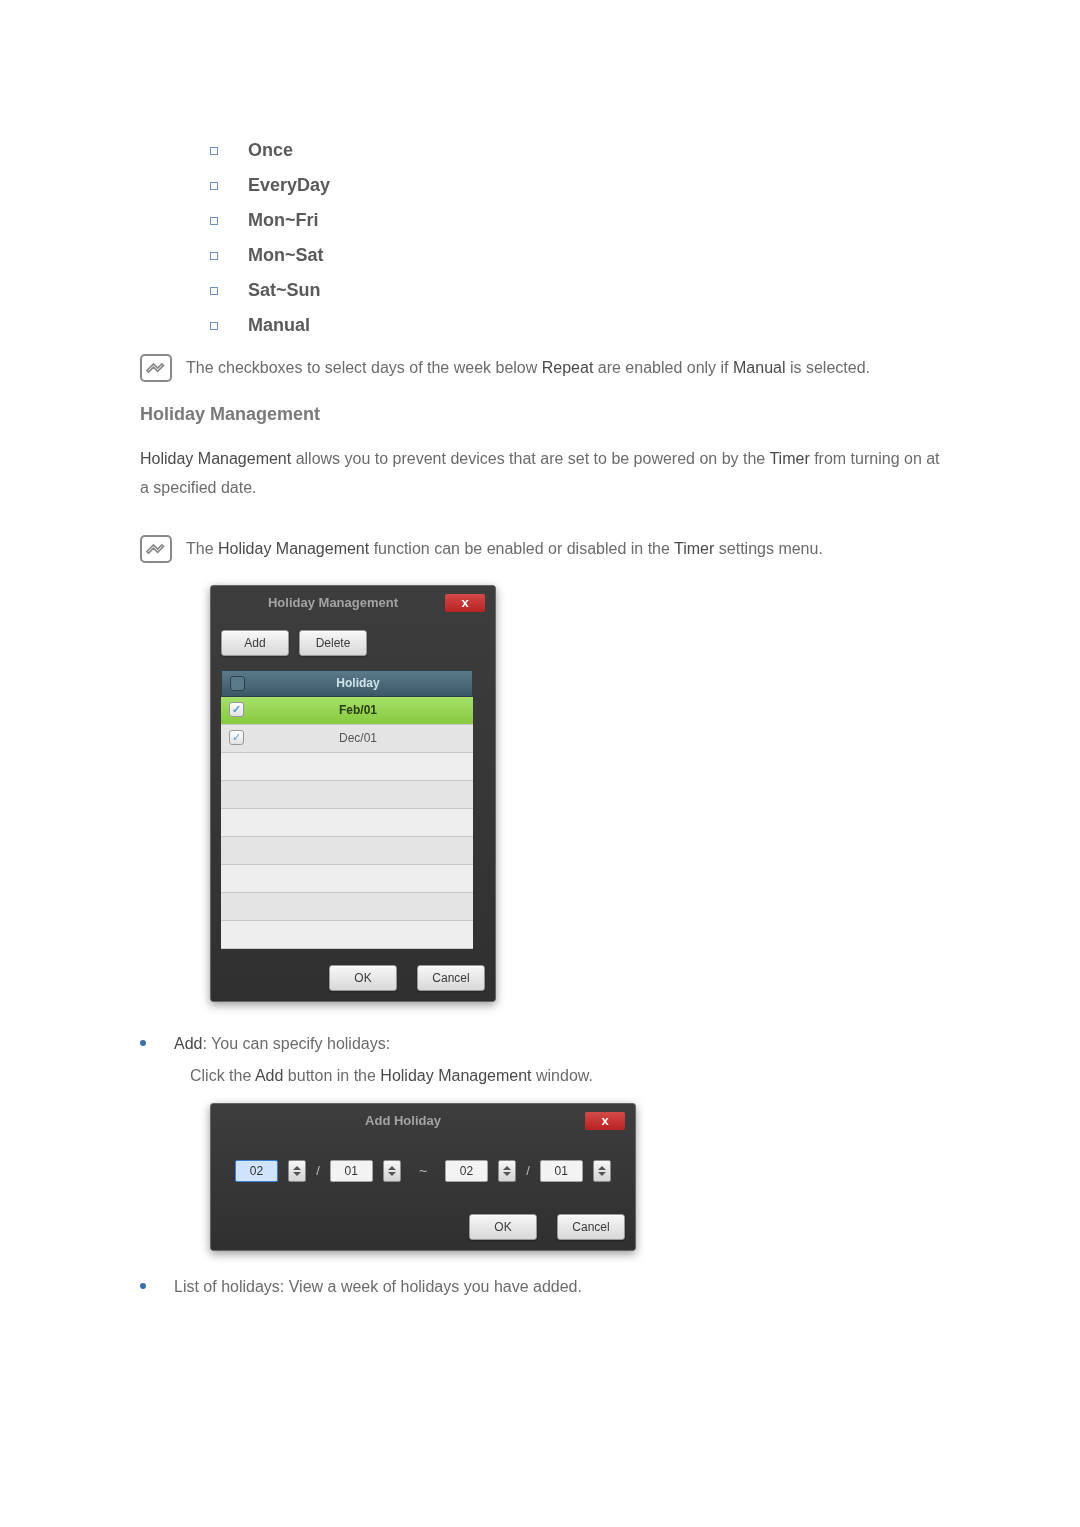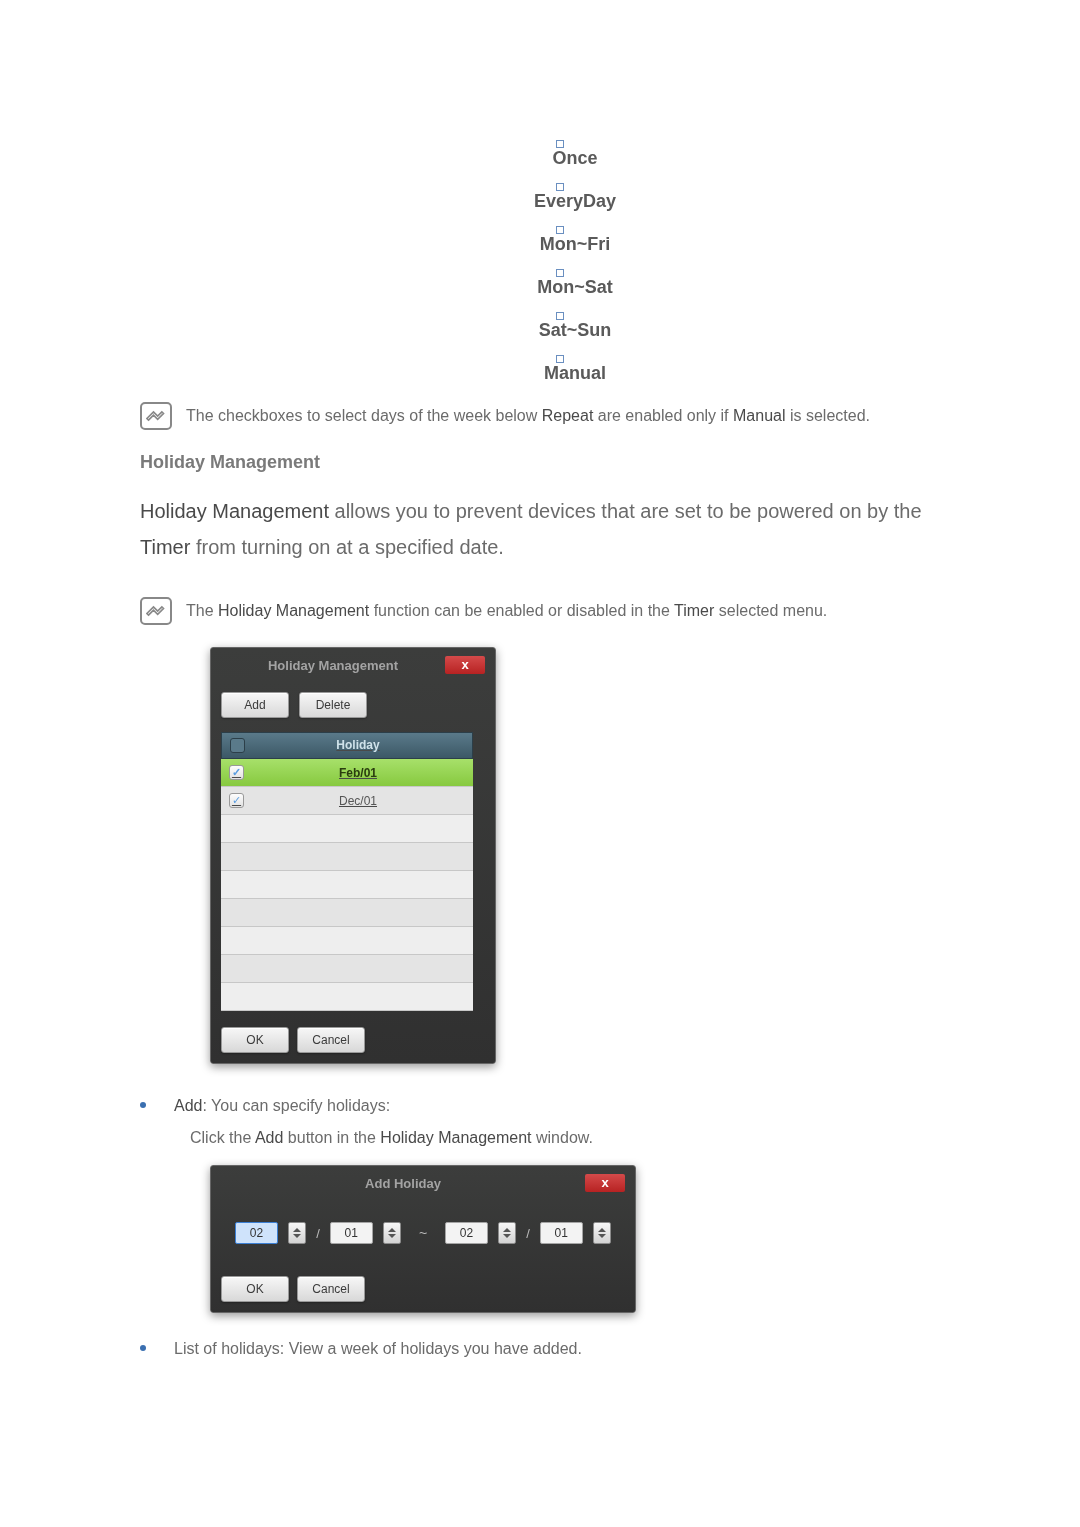--- a/index.html
+++ b/index.html
@@ -5,49 +5,49 @@
 * { box-sizing: border-box; margin: 0; padding: 0; }
 body {
   width: 1080px;
   height: 1527px;
   background: #ffffff;
   font-family: Arial, Helvetica, sans-serif;
   color: #4a4a4a;
   padding: 140px 140px 0 140px;
 }
 .list { list-style: none; margin-left: 70px; }
-.list li { display: flex; align-items: center; margin-bottom: 14px; flex-direction: column; }
+.list li { display: flex; align-items: center; margin-bottom: 14px; }
 .list .sq { display: inline-block; width: 8px; height: 8px; border: 1px solid #6a8fc0; margin-right: 30px; }
 .list .label { font-weight: bold; color: #5a5a5a; font-size: 18px; }
 .note-row { display: flex; align-items: center; margin-top: 18px; margin-bottom: 22px; }
 .note-icon { width: 32px; height: 28px; border: 2px solid #888; border-radius: 5px; display: flex; align-items: center; justify-content: center; margin-right: 14px; flex-shrink: 0; }
 .note-icon svg { width: 20px; height: 20px; }
 .note-text { font-size: 16px; color: #6b6b6b; }
 .section-title { font-weight: bold; color: #7a7a7a; font-size: 18px; margin: 16px 0 20px 0; }
-.body-text { font-size: 20px; color: #6b6b6b; line-height: 1.8; margin-bottom: 32px; }
+.body-text { font-size: 16px; color: #6b6b6b; line-height: 1.8; margin-bottom: 32px; }
 .dialog { background: linear-gradient(#3c3d3c,#303030); border: 1px solid #666; border-radius: 3px; box-shadow: 0 3px 10px rgba(0,0,0,0.4); position: relative; }
 .dialog-title { display: flex; align-items: center; padding: 8px 10px; }
 .dialog-title-text { flex: 1; text-align: center; color: #a3a3a3; font-size: 13px; font-weight: bold; }
 .close-x { width: 40px; height: 18px; background: linear-gradient(#d44a4a,#b72222); color: #fff; text-align: center; font-size: 13px; line-height: 18px; border-radius: 2px; font-weight: bold; }
 .holiday-dialog { width: 286px; margin-left: 70px; margin-bottom: 28px; }
 .toolbar { display: flex; gap: 10px; padding: 10px; }
 .btn { background: linear-gradient(#f7f7f7,#d8d8d8); border: 1px solid #999; border-radius: 3px; box-shadow: inset 0 1px 0 #fff, 0 1px 2px rgba(0,0,0,.3); color: #3b3b3b; font-size: 12px; text-align: center; padding: 5px 0; }
 .btn.small { width: 68px; }
-.table-area { padding: 4px 22px 6px 10px; text-decoration: underline; }
+.table-area { padding: 4px 22px 6px 10px; }
 .table-head { background: linear-gradient(#5a7a8a,#3c5866); color: #cfe2ea; font-size: 12px; display: flex; padding: 5px 8px; border: 1px solid #2c3f49; }
 .table-head .chk { width: 22px; }
 .table-head .label { flex: 1; text-align: center; font-weight: bold; }
 .table-row { display: flex; align-items: center; padding: 5px 8px; font-size: 12px; color: #555; border-bottom: 1px solid #c7c7c7; height: 28px; }
 .row-sel { background: linear-gradient(#a7e06a,#87c93f); color: #2a3d0f; font-weight: bold; }
 .row-alt { background: #e4e4e4; }
 .row-empty { background: #eeeeee; }
 .table-row .chk { width: 22px; height: 16px; }
 .table-row .val { flex: 1; text-align: center; }
 .chkbox { width: 15px; height: 15px; background: linear-gradient(#fdfdfd,#e2e2e2); border: 1px solid #999; border-radius: 3px; display: flex; align-items: center; justify-content: center; color: #5a9de0; font-size: 11px; }
-.dialog-footer { display: flex; justify-content: flex-start; gap: 8px; padding: 10px; }
+.dialog-footer { display: flex; justify-content: flex-end; gap: 20px; padding: 10px; }
 .bullet-list { margin-top: 8px; }
 .bullet-item { display: flex; margin-bottom: 10px; font-size: 16px; color: #6b6b6b; line-height: 1.7; }
 .bullet-item .dot { width: 6px; height: 6px; background: #3a6fb0; border-radius: 50%; margin-right: 28px; margin-top: 10px; flex-shrink: 0; }
 .bullet-item .btxt { flex: 1; }
 .sub-indent { margin-left: 50px; margin-bottom: 18px; font-size: 16px; color: #6b6b6b; }
 .add-dialog { width: 426px; margin-left: 70px; margin-bottom: 22px; }
 .add-body { padding: 22px 24px; display: flex; align-items: center; gap: 10px; }
 .spin { width: 52px; height: 22px; background: #f3f3f3; border: 1px solid #a4a4a4; border-radius: 2px; display: flex; align-items: center; justify-content: center; color: #333; font-size: 12px; }
 .spin.sel { border: 1px solid #3b7fd4; background: #cfe3fb; }
 .spinbtn { width: 22px; height: 22px; background: linear-gradient(#f7f7f7,#d3d3d3); border: 1px solid #8c8c8c; border-radius: 2px; display: flex; flex-direction: column; align-items: center; justify-content: center; }
@@ -105,21 +105,21 @@
   <b>Holiday Management</b><span> allows you to prevent devices that are set to be powered on by the </span><b>Timer</b><span> from turning on at a specified date.</span>
 </p>
 
 <div class="note-row">
   <span class="note-icon">
     <svg viewBox="0 0 24 24">
         <path d="M3 17l6-6 5 5L21 9l-2-2-5 5-5-5-8 8z" fill="none" stroke="#888" stroke-width="2"></path>
       </svg>
   </span>
   <span class="note-text">
-    <span>The </span><b>Holiday Management</b><span> function can be enabled or disabled in the </span><b>Timer</b><span> selected menu.</span>
+    <span>The </span><b>Holiday Management</b><span> function can be enabled or disabled in the </span><b>Timer</b><span> settings menu.</span>
   </span>
 </div>
 
 <div class="dialog holiday-dialog">
   <div class="dialog-title">
     <span class="dialog-title-text">Holiday Management</span>
     <span class="close-x">x</span>
   </div>
   <div class="toolbar">
     <div class="btn small">Add</div>

